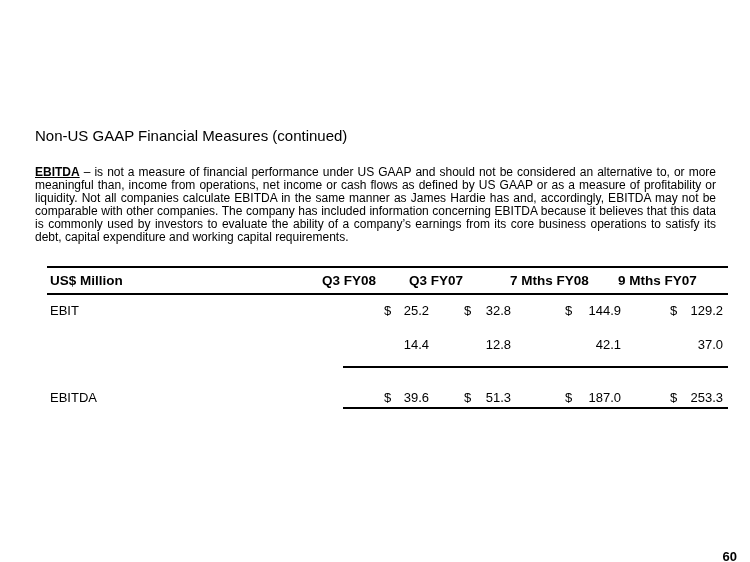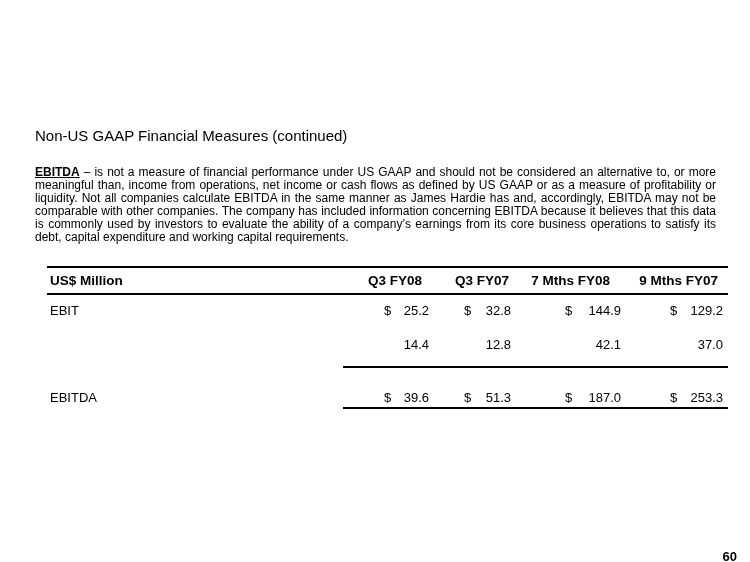--- a/index.html
+++ b/index.html
@@ -58,21 +58,21 @@
   .rule-sub1     { top: 100px; height: 2px; left: 296px; width: 385px; }
   .rule-sub2     { top: 141px; height: 2px; left: 296px; width: 385px; }
   .th {
     position: absolute;
     top: 7px;
     font-weight: bold;
     font-size: 13.5px;
     white-space: nowrap;
   }
   .th-label { left: 3px; }
-  .th-num   { text-align: right; width: 100px; }
+  .th-num   { text-align: left; width: 100px; }
   .th-c1 { left: 275px; }
   .th-c2 { left: 362px; }
   .th-c3 { left: 463px; }
   .th-c4 { left: 571px; }
   .row-label {
     position: absolute;
     left: 3px;
     white-space: nowrap;
   }
   .cell {

